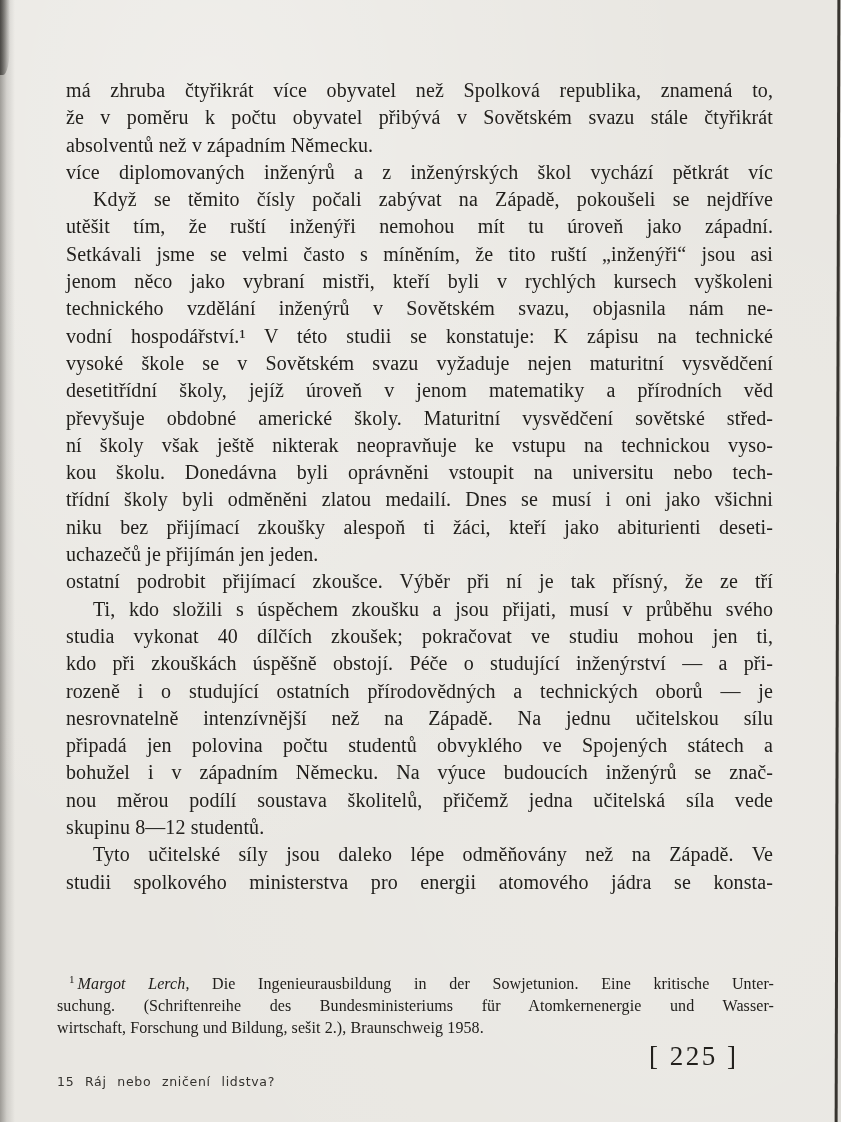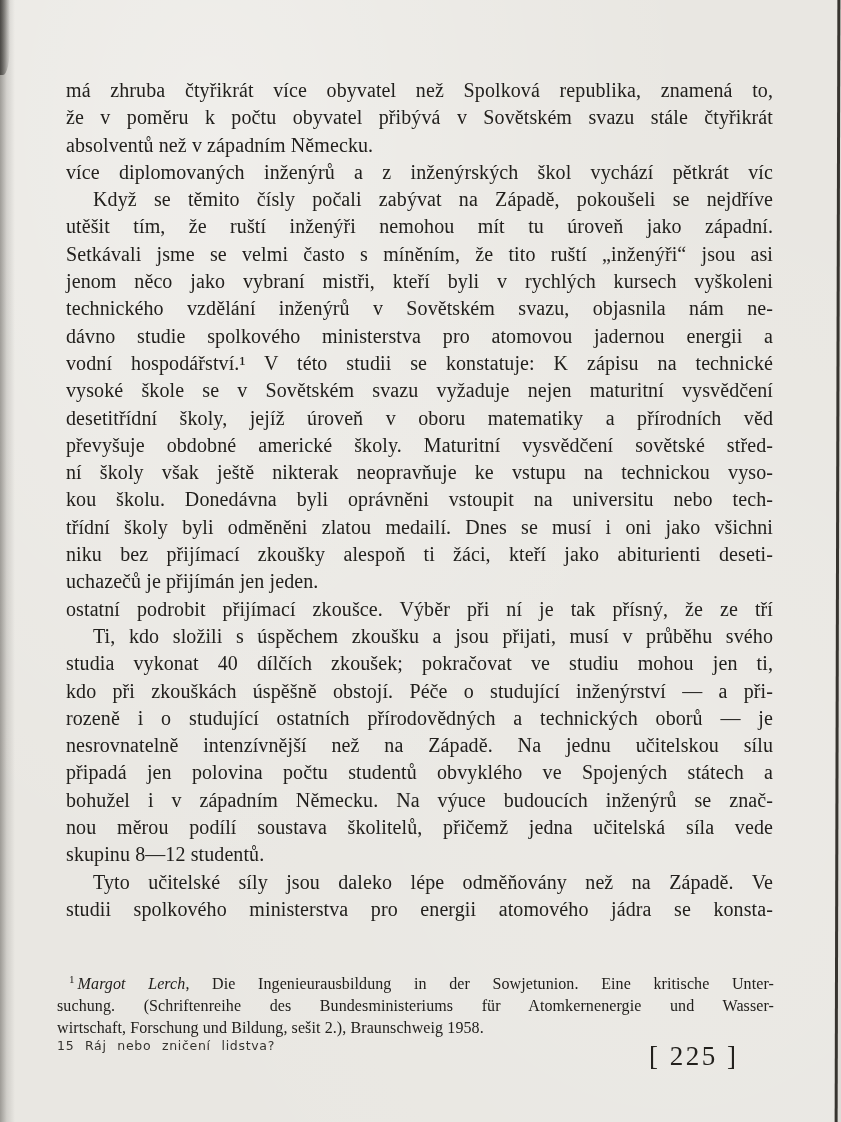--- a/index.html
+++ b/index.html
@@ -54,21 +54,21 @@
     font-size: 16px; line-height: 21.8px;
     letter-spacing: 0.1px;
   }
   .fn-line { text-align: justify; text-align-last: justify; }
   .fn-line.fn-last { text-align-last: left; }
   .fn-line1 { text-indent: 12px; }
   .fn-marker { vertical-align: super; font-size: 11px; padding-right: 3px; }
   .fn-author { font-style: italic; }
   
   .footer-signature {
-    position: absolute; left: 57px; top: 1038px;
+    position: absolute; left: 57px; top: 1074px;
     font-family: "DejaVu Sans", sans-serif;
     font-size: 12.5px; letter-spacing: 0.7px; word-spacing: 6px;
     color: #34322e;
   }
   .page-number {
     position: absolute; left: 649px; top: 1041px;
     font-size: 27px; letter-spacing: 2.5px; color: #23211d;
   }
 </style>
 </head>
@@ -84,24 +84,23 @@
   <div class="body-text">
       <div class="line">má zhruba čtyřikrát více obyvatel než Spolková republika, znamená to,</div>
       <div class="line">že v poměru k počtu obyvatel přibývá v Sovětském svazu stále čtyřikrát</div>
       <div class="line last">absolventů než v západním Německu.</div>
       <div class="line">více diplomovaných inženýrů a z inženýrských škol vychází pětkrát víc</div>
       <div class="line indent">Když se těmito čísly počali zabývat na Západě, pokoušeli se nejdříve</div>
       <div class="line">utěšit tím, že ruští inženýři nemohou mít tu úroveň jako západní.</div>
       <div class="line">Setkávali jsme se velmi často s míněním, že tito ruští „inženýři“ jsou asi</div>
       <div class="line">jenom něco jako vybraní mistři, kteří byli v rychlých kursech vyškoleni</div>
       <div class="line">technického vzdělání inženýrů v Sovětském svazu, objasnila nám ne-</div>
-      <div class="line">dávno studie spolkového ministerstva pro atomovou jadernou energii a</div>
       <div class="line">vodní hospodářství.¹ V této studii se konstatuje: K zápisu na technické</div>
       <div class="line">vysoké škole se v Sovětském svazu vyžaduje nejen maturitní vysvědčení</div>
-      <div class="line">desetitřídní školy, jejíž úroveň v oboru matematiky a přírodních věd</div>
+      <div class="line">desetitřídní školy, jejíž úroveň v jenom matematiky a přírodních věd</div>
       <div class="line">převyšuje obdobné americké školy. Maturitní vysvědčení sovětské střed-</div>
       <div class="line">ní školy však ještě nikterak neopravňuje ke vstupu na technickou vyso-</div>
       <div class="line">kou školu. Donedávna byli oprávněni vstoupit na universitu nebo tech-</div>
       <div class="line">třídní školy byli odměněni zlatou medailí. Dnes se musí i oni jako všichni</div>
       <div class="line">niku bez přijímací zkoušky alespoň ti žáci, kteří jako abiturienti deseti-</div>
       <div class="line last">uchazečů je přijímán jen jeden.</div>
       <div class="line">ostatní podrobit přijímací zkoušce. Výběr při ní je tak přísný, že ze tří</div>
       <div class="line indent">Ti, kdo složili s úspěchem zkoušku a jsou přijati, musí v průběhu svého</div>
       <div class="line">studia vykonat 40 dílčích zkoušek; pokračovat ve studiu mohou jen ti,</div>
       <div class="line">kdo při zkouškách úspěšně obstojí. Péče o studující inženýrství — a při-</div>

